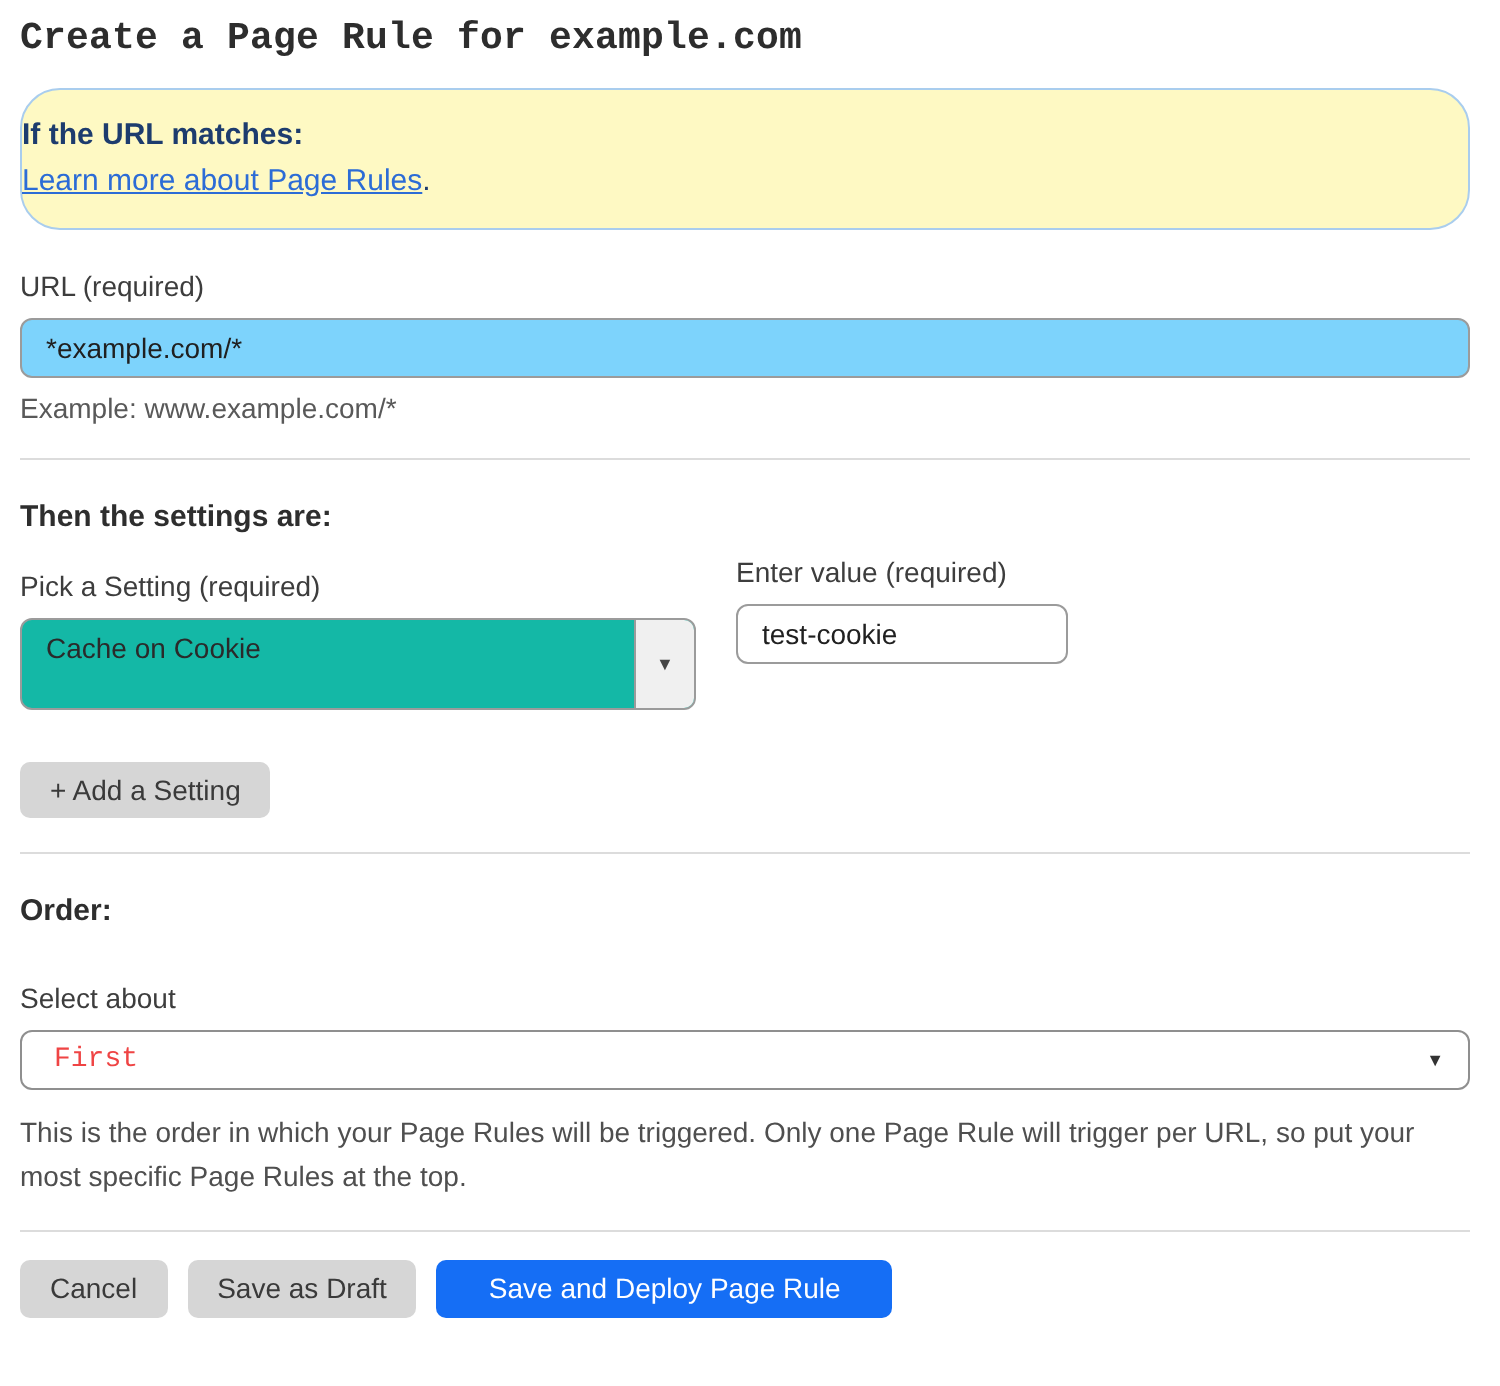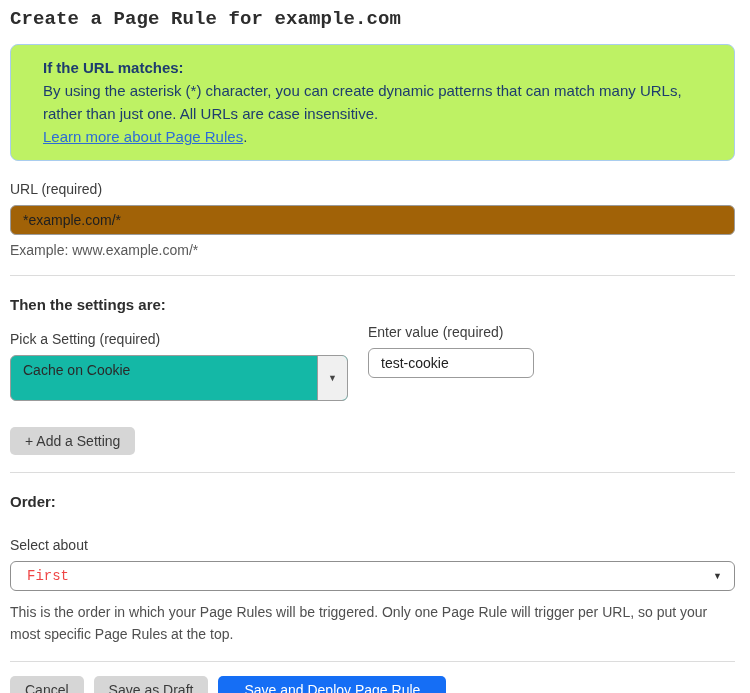--- a/index.html
+++ b/index.html
@@ -11,24 +11,24 @@
   }
   .page-title {
     font-size: 19px;
     font-weight: bold;
     color: #2d2d2d;
     margin-bottom: 14px;
     letter-spacing: .1px;
     font-family: Liberation Mono, monospace;
   }
   .info-box {
-    background: #bef264;
+    background: #fef9c3;
     border: 1px solid #a9cdee;
-    border-radius: 8px;
-    padding: 11px 16px 12px 32px;
+    border-radius: 20px;
+    padding: 11px 16px 12px 0;
     color: #1d3c6e;
     font-size: 15px;
     line-height: 23px;
   }
   .info-box .info-heading { font-weight: bold; }
   .info-box a.info-link {
     color: #2c6cd6;
     text-decoration: underline;
     cursor: pointer;
   }
@@ -44,21 +44,21 @@
     height: 30px;
     border: 1px solid #9b9b9b;
     border-radius: 6px;
     padding: 0 12px;
     font-family: "Liberation Sans", sans-serif;
     font-size: 14px;
     color: #202020;
     background: #ffffff;
     outline: none;
   }
-  .text-input.highlight-bg { background: #a16207; }
+  .text-input.highlight-bg { background: #7dd3fc; }
   .hint-text {
     font-size: 14px;
     color: #595959;
     margin-top: 7px;
   }
   .divider {
     border: none;
     border-top: 1px solid #dcdcdc;
     margin-top: 17px;
   }
@@ -144,21 +144,20 @@
 </style>
 </head>
 <body>
 
 
 
 <h1 class="page-title">Create a Page Rule for example.com</h1>
 
 <div class="info-box">
   <div class="info-heading">If the URL matches:</div>
-  <div class="info-body">By using the asterisk (*) character, you can create dynamic patterns that can match many URLs, rather than just one. All URLs are case insensitive.</div>
   <div><a class="info-link">Learn more about Page Rules</a><span>.</span></div>
 </div>
 
 <div class="field-label">URL (required)</div>
 <input type="text" class="text-input highlight-bg" value="*example.com/*" style="">
 <div class="hint-text">Example: www.example.com/*</div>
 
 <hr class="divider">
 
 <div class="section-heading">Then the settings are:</div>

